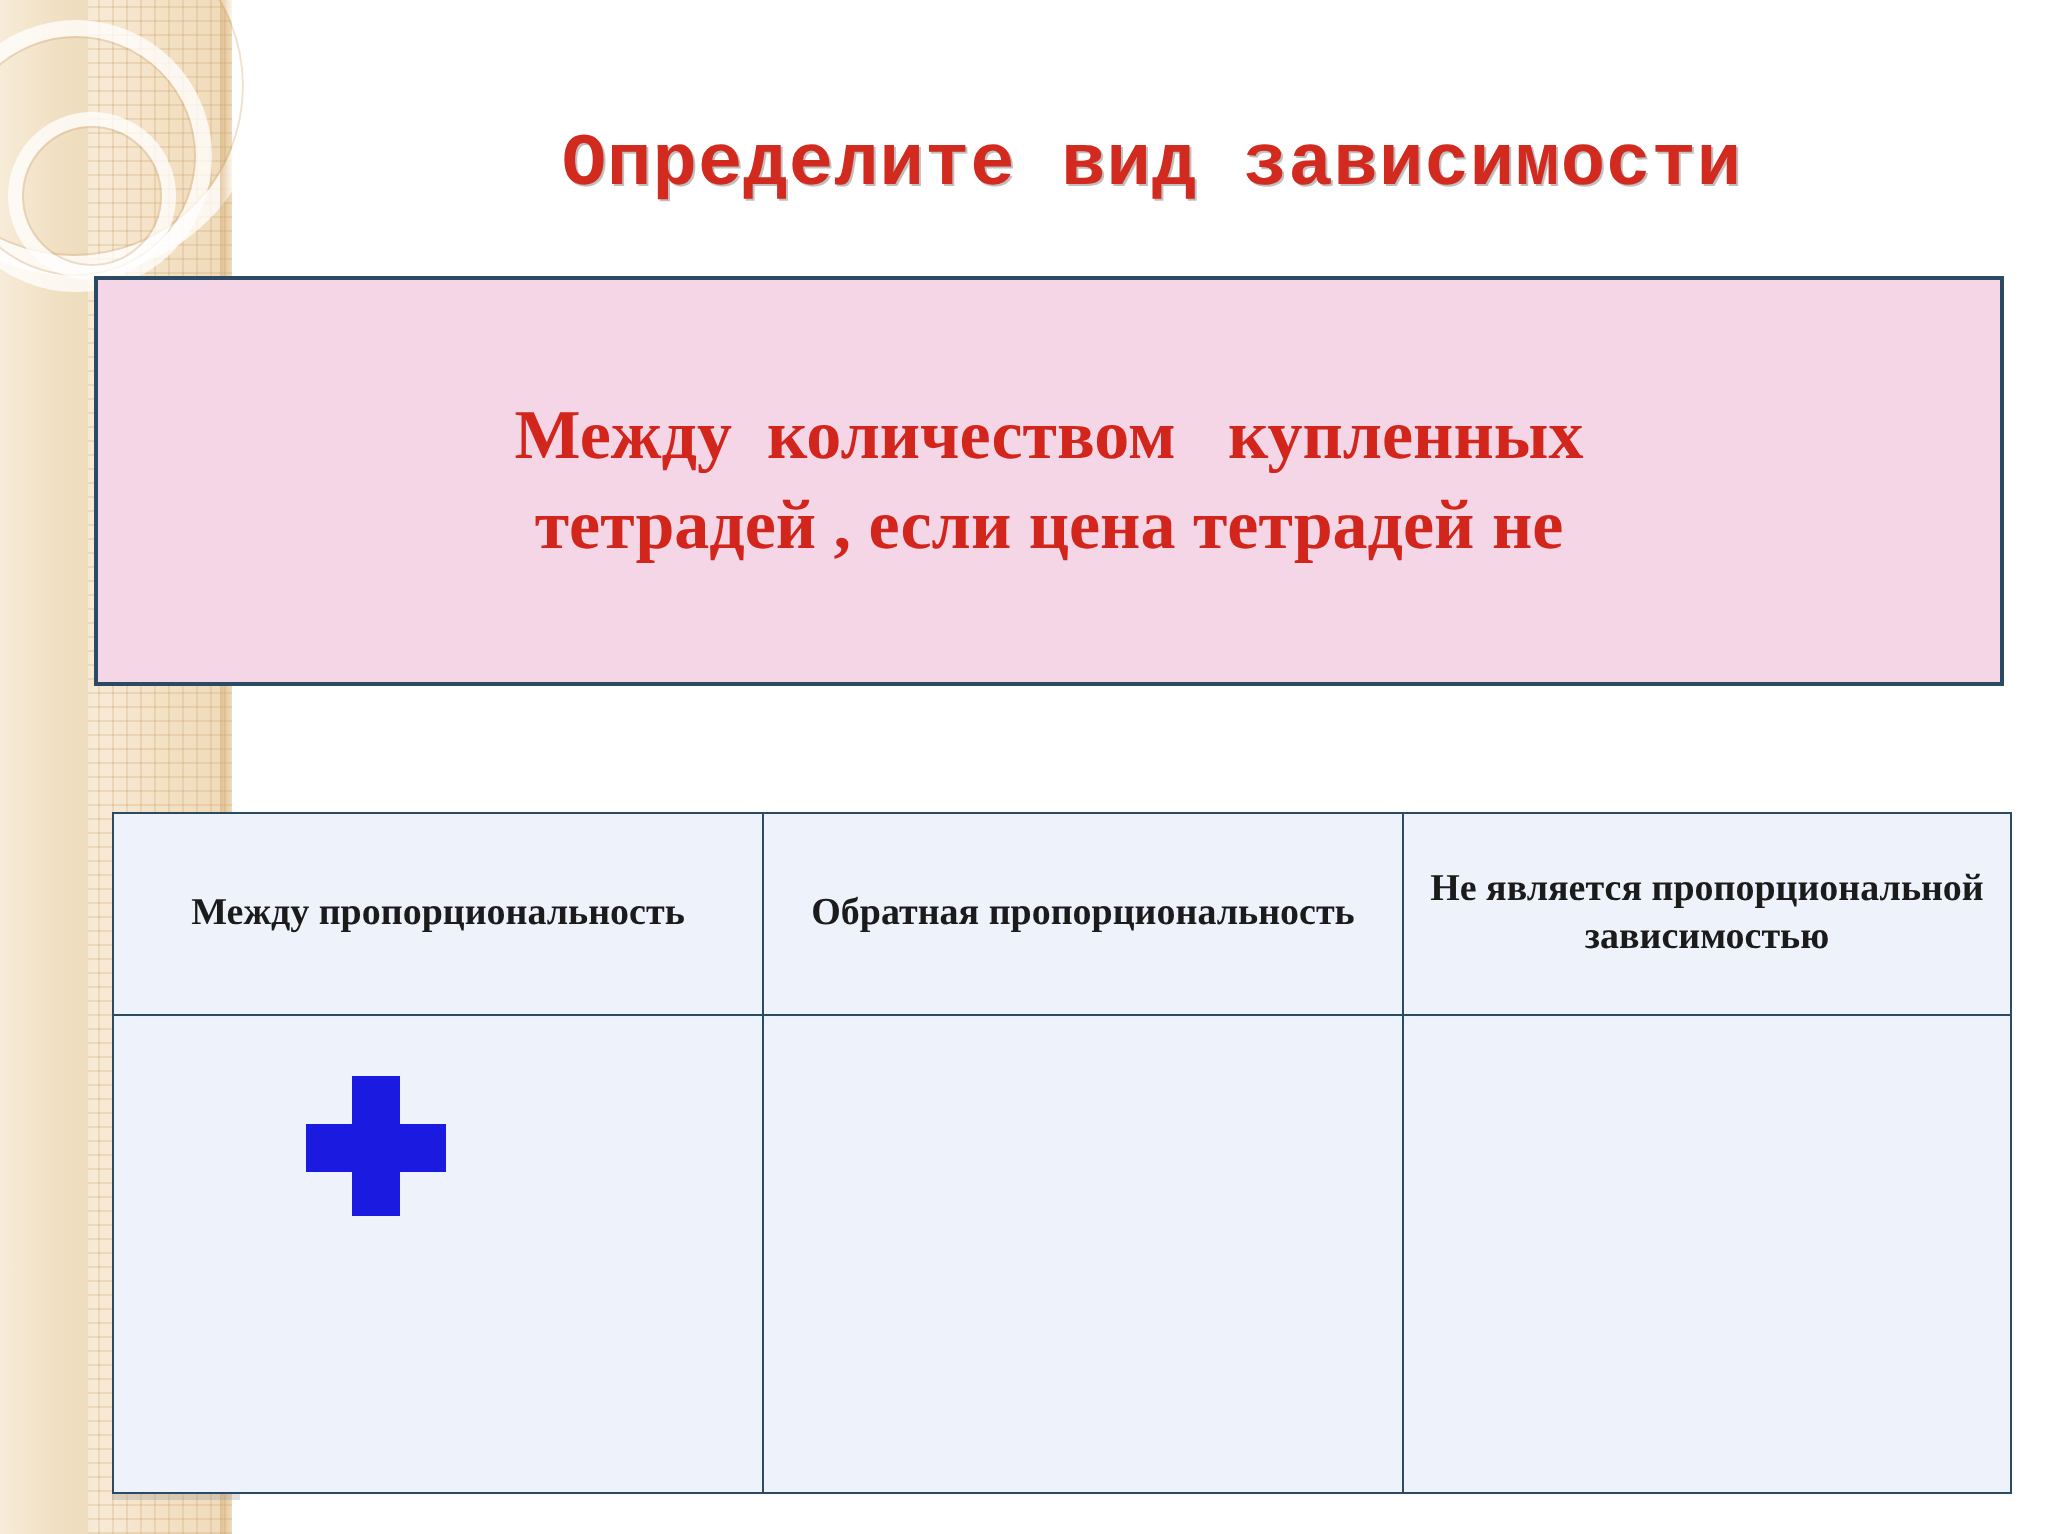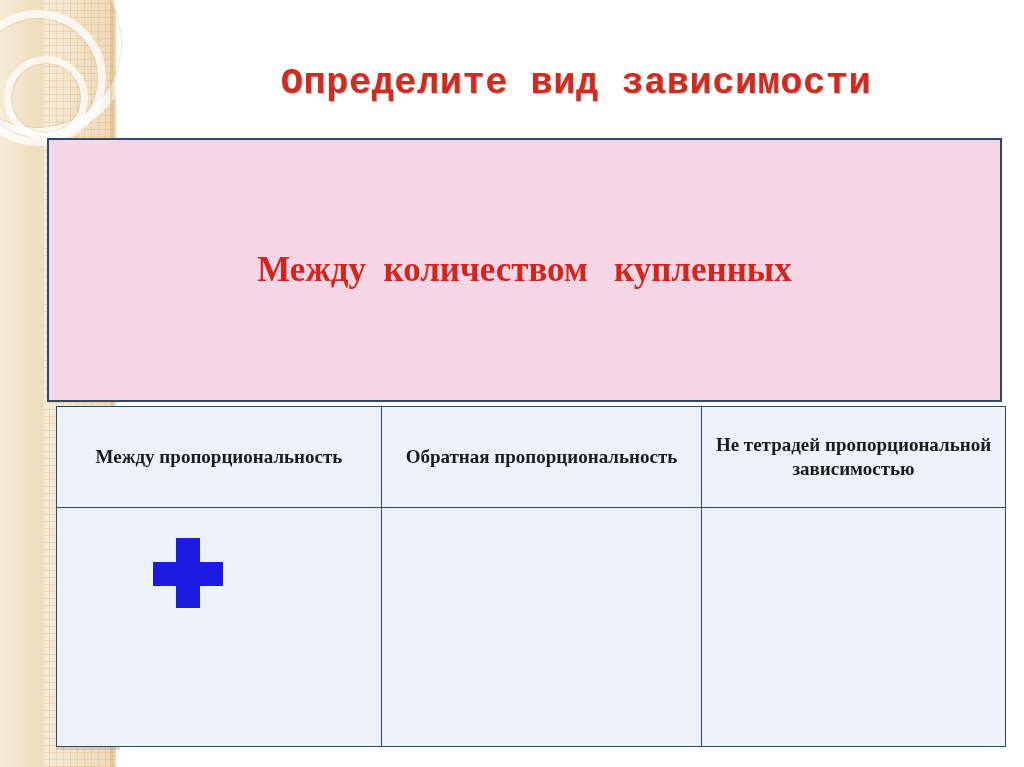--- a/index.html
+++ b/index.html
@@ -86,21 +86,21 @@
     text-shadow: 1px 1px 0 rgba(0,0,0,0.25);
     margin-left: 15px;
   }
 
   
   .statement {
     position: absolute;
     left: 47px;
     top: 138px;
     width: 955px;
-    height: 264px;
+    height: 205px;
     box-sizing: border-box;
     background: #f5d6e6;
     border: 2px solid #2b4a63;
     display: flex;
     align-items: center;
     justify-content: center;
   }
   .statement-text {
     width: 92%;
     text-align: center;
@@ -178,34 +178,35 @@
     <div class="swirl s3"></div>
   </div>
   <div class="band-edge"></div>
   <div class="grey-col"></div>
 
   <div class="title">Определите вид зависимости</div>
 
   <div class="statement">
     <div class="statement-text">
       <span class="statement-line">Между  количеством   купленных</span>
+      <span class="statement-line">тетрадей , если цена тетрадей не</span>
     </div>
   </div>
 
   <table class="table">
     <colgroup>
       <col style="width:325px">
       <col style="width:320px">
       <col style="width:304px">
     </colgroup>
     <tbody>
       <tr>
         <th class="hdr-cell">Между пропорциональность</th>
         <th class="hdr-cell">Обратная пропорциональность</th>
-        <th class="hdr-cell">Не тетрадей пропорциональной зависимостью</th>
+        <th class="hdr-cell">Не является пропорциональной зависимостью</th>
       </tr>
       <tr>
         <td class="body-cell">
           <div class="plus-mark">
             <div class="bar-h"></div>
             <div class="bar-v"></div>
           </div>
         </td>
         <td class="body-cell"></td>
         <td class="body-cell"></td>

